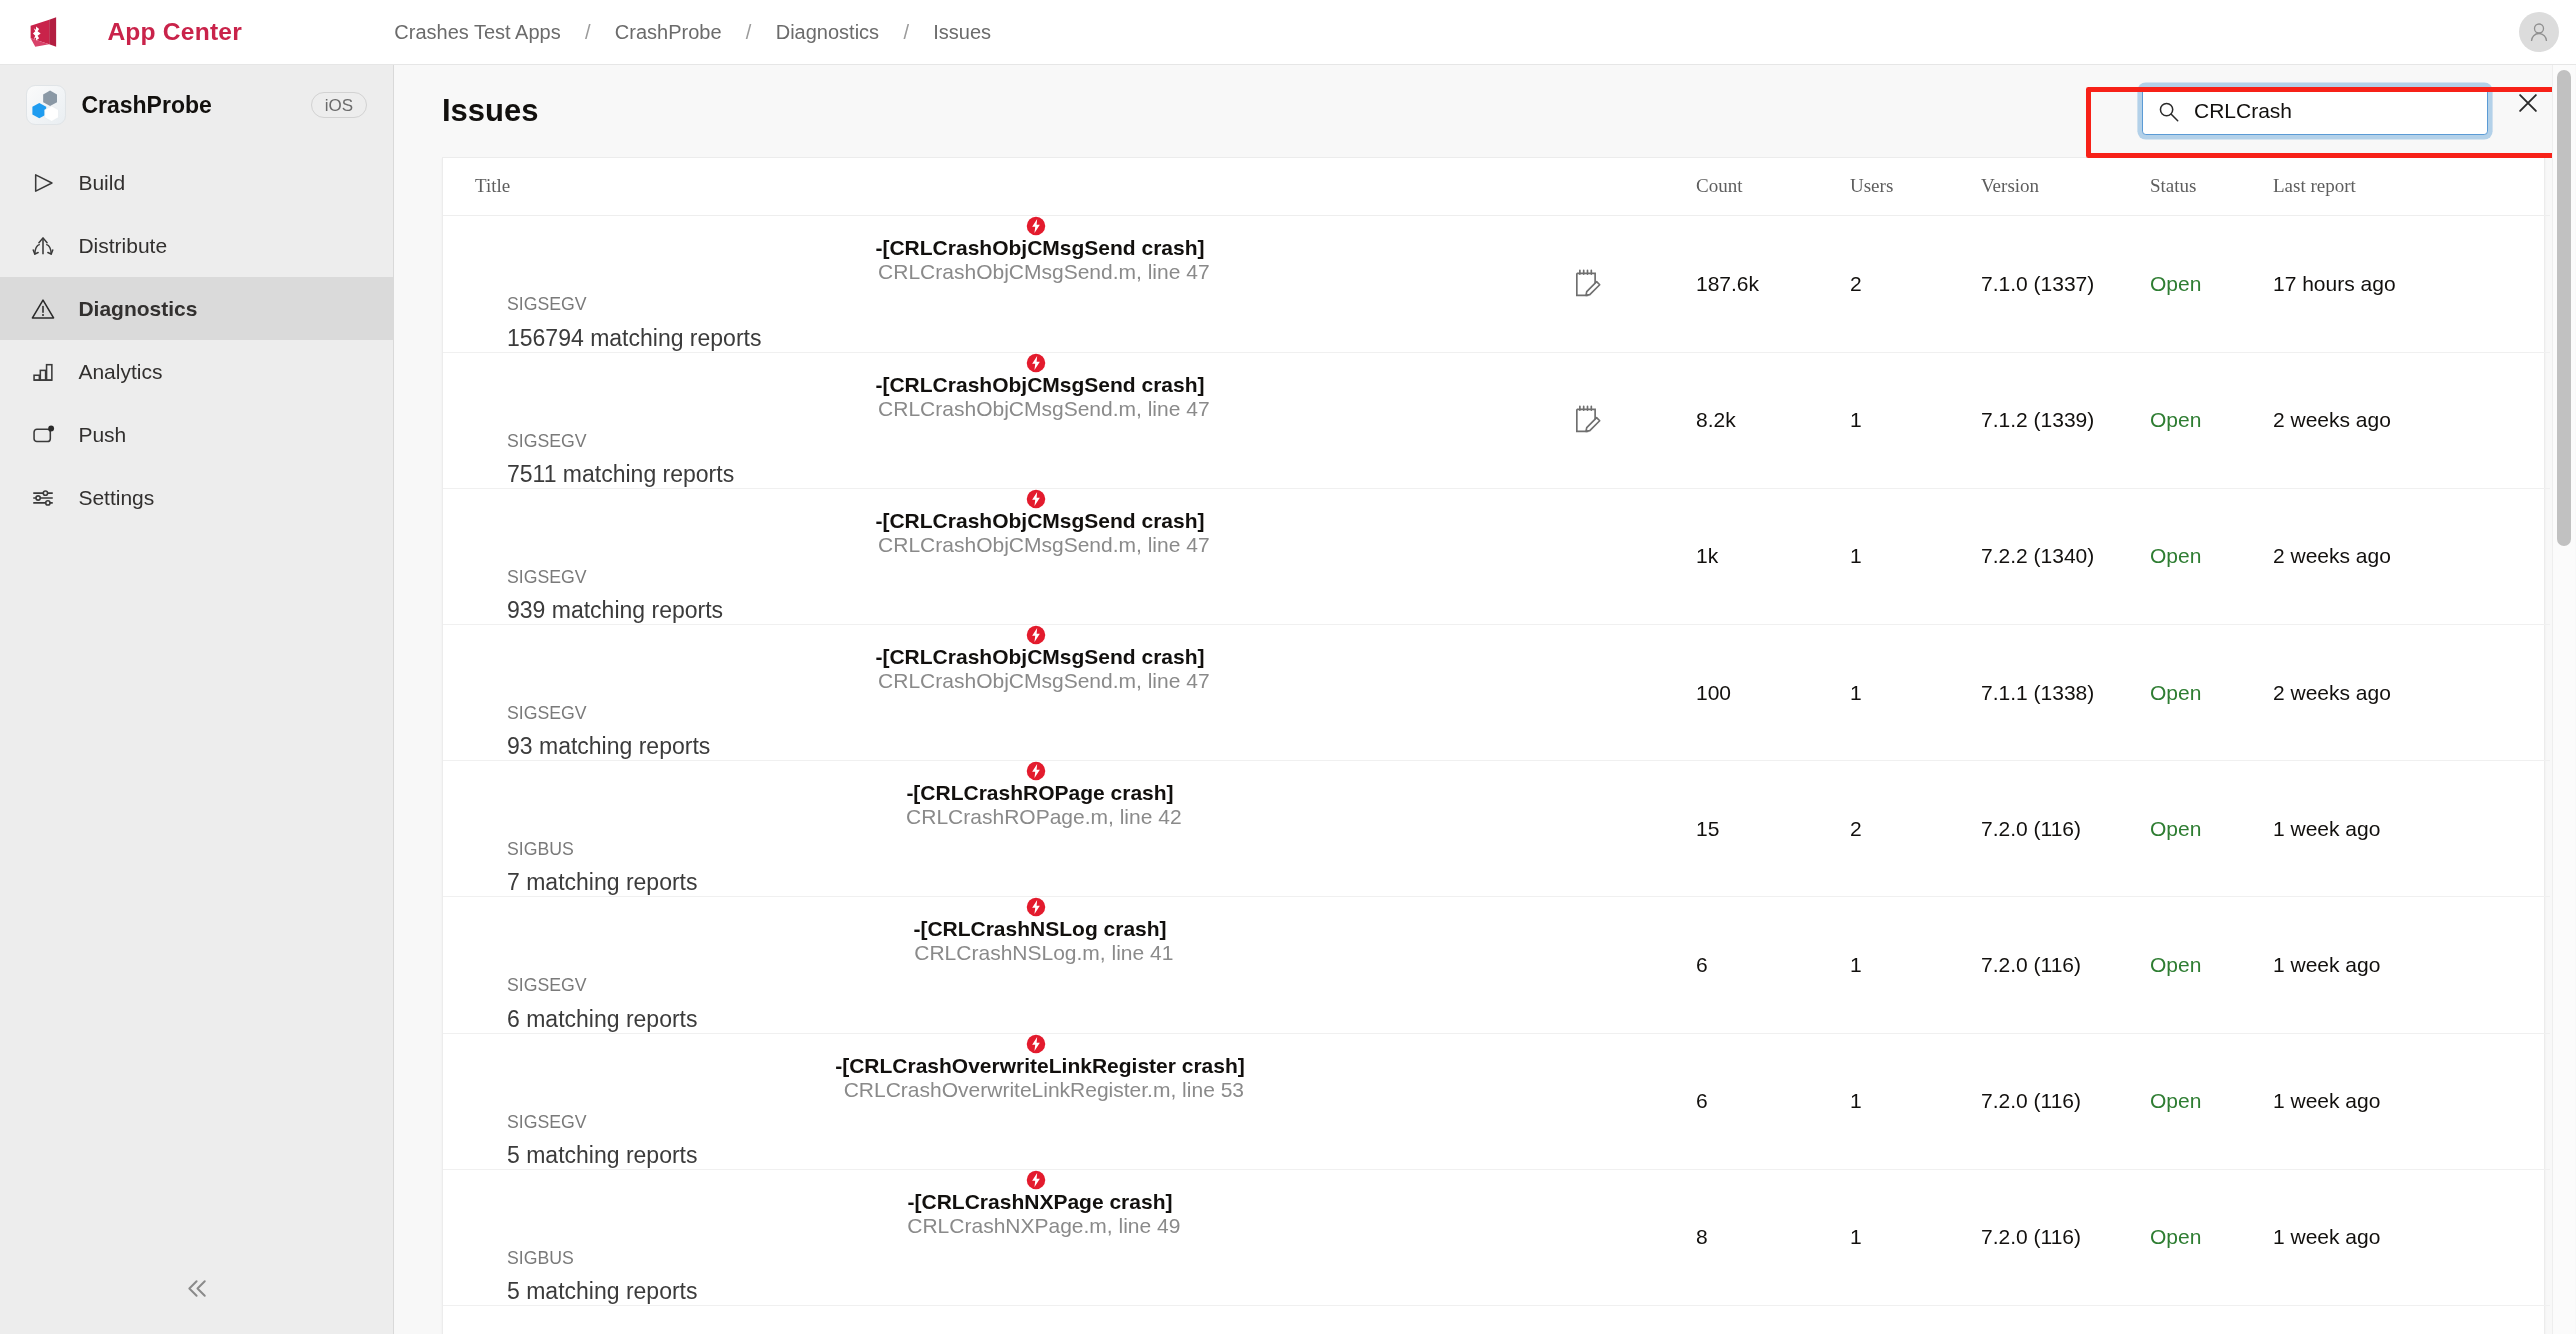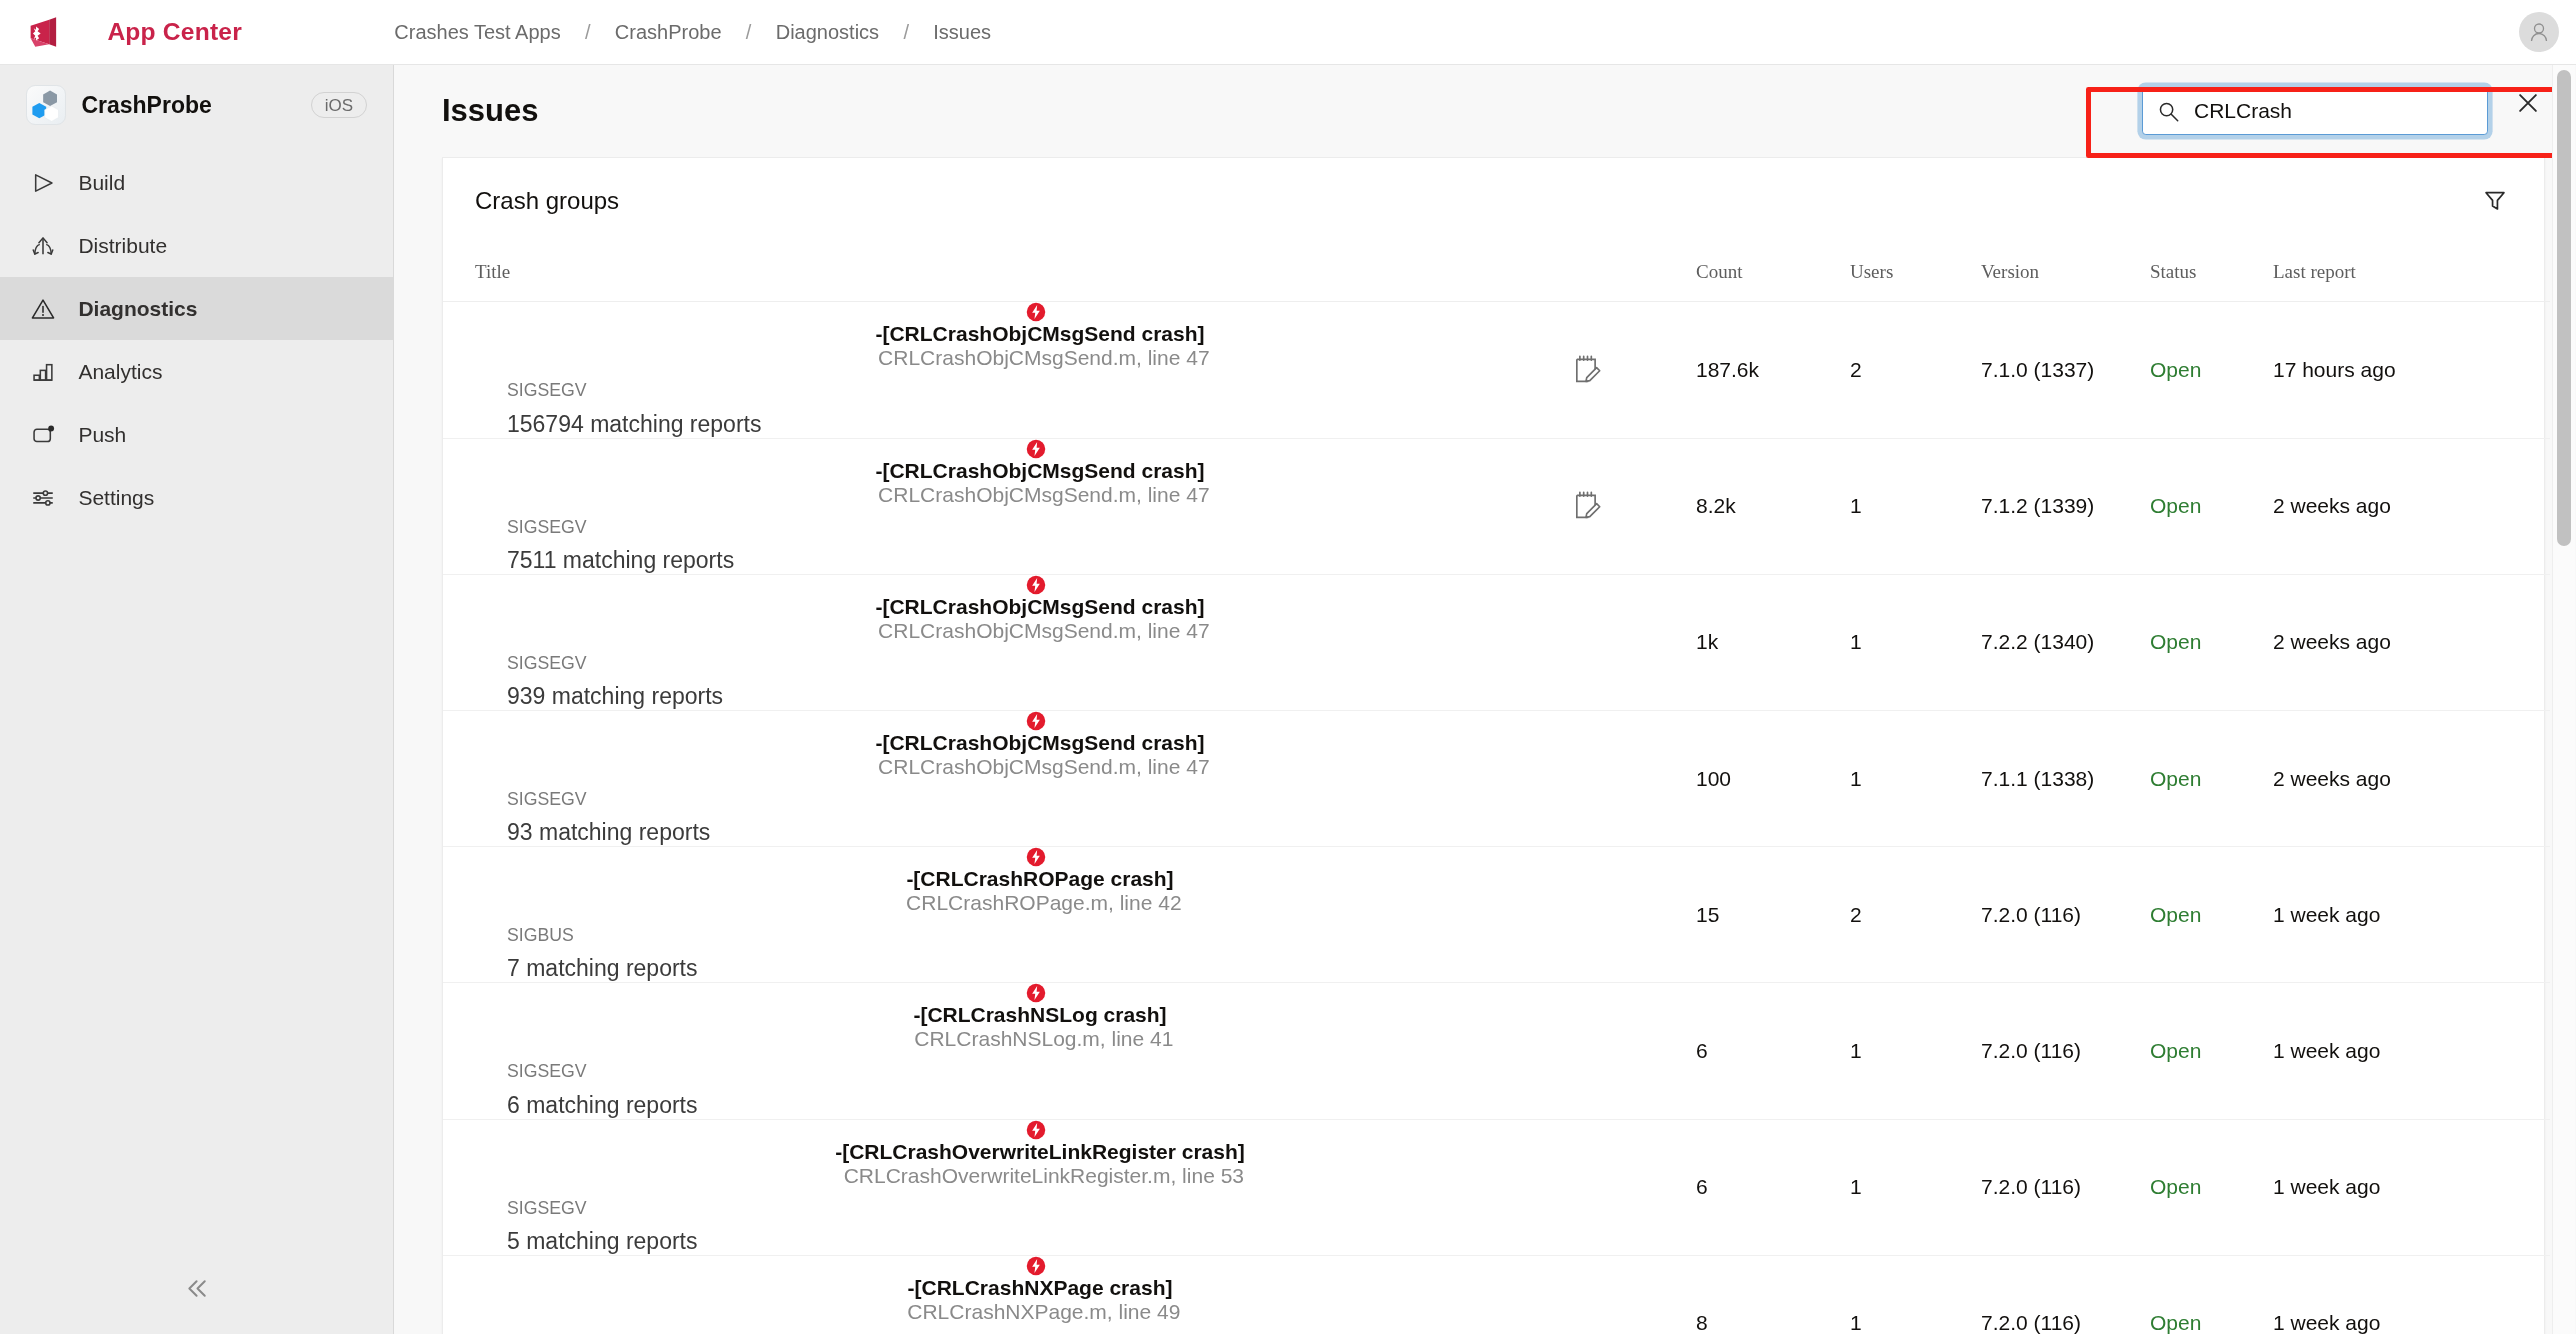--- a/index.html
+++ b/index.html
@@ -327,30 +327,20 @@
             <svg viewBox="0 0 32 32" width="28" height="28">
               <path d="M7 7 L25 25 M25 7 L7 25" stroke="#2a2a2a" stroke-width="2.2" stroke-linecap="round"></path>
             </svg>
           </span>
         </div>
       </div>
       <div class="annot-box"></div>
     </div>
 
     <div class="card">
-      <div class="card-head">
-        <span class="card-title">Crash groups</span>
-        <div class="filter-btn">
-          <span>
-            <svg viewBox="0 0 32 32" width="26" height="26">
-              <path d="M5 7 L27 7 L19 16.5 L19 27 L13 23.5 L13 16.5 Z" fill="none" stroke="#2a2a2a" stroke-width="2.1" stroke-linejoin="round"></path>
-            </svg>
-          </span>
-        </div>
-      </div>
 
       <table class="grid">
         <thead>
           <tr>
             <th class="col-title">Title</th>
             <th class="col-note"></th>
             <th class="col-count">Count</th>
             <th class="col-users">Users</th>
             <th class="col-ver">Version</th>
             <th class="col-stat">Status</th>

